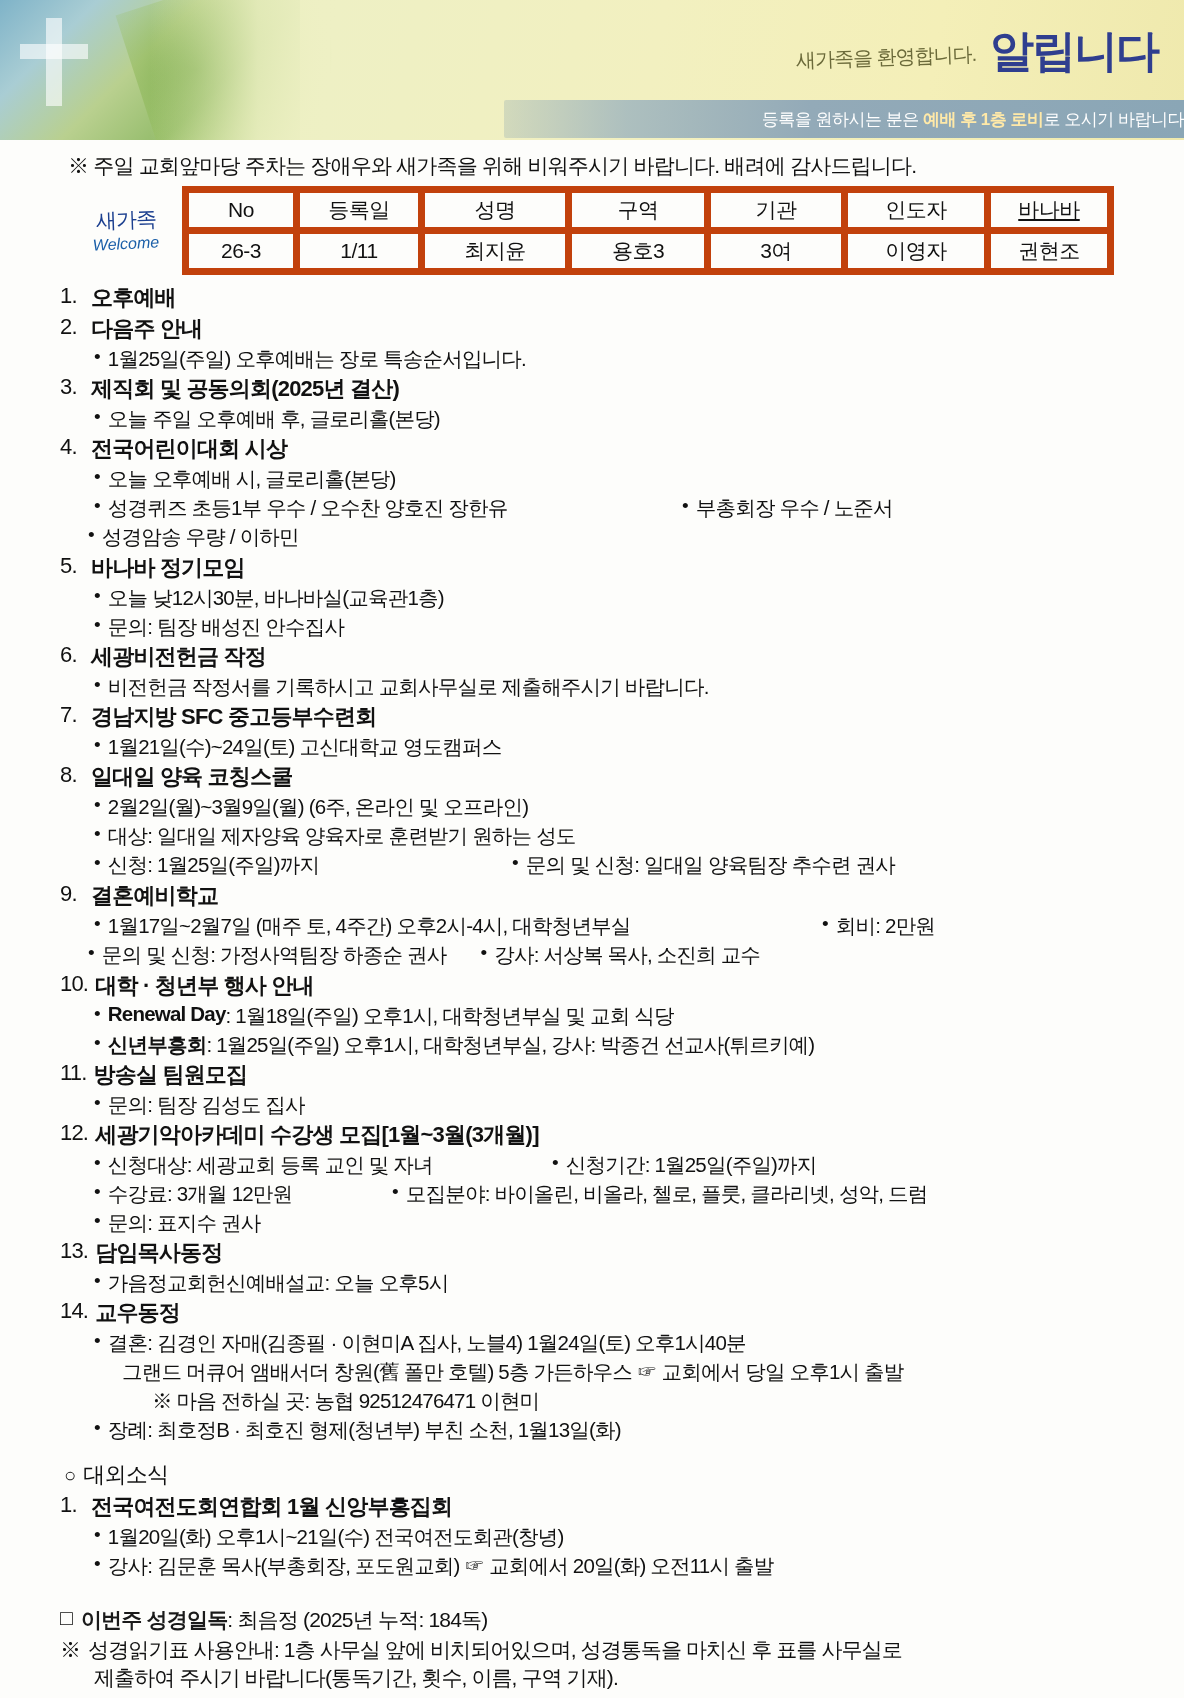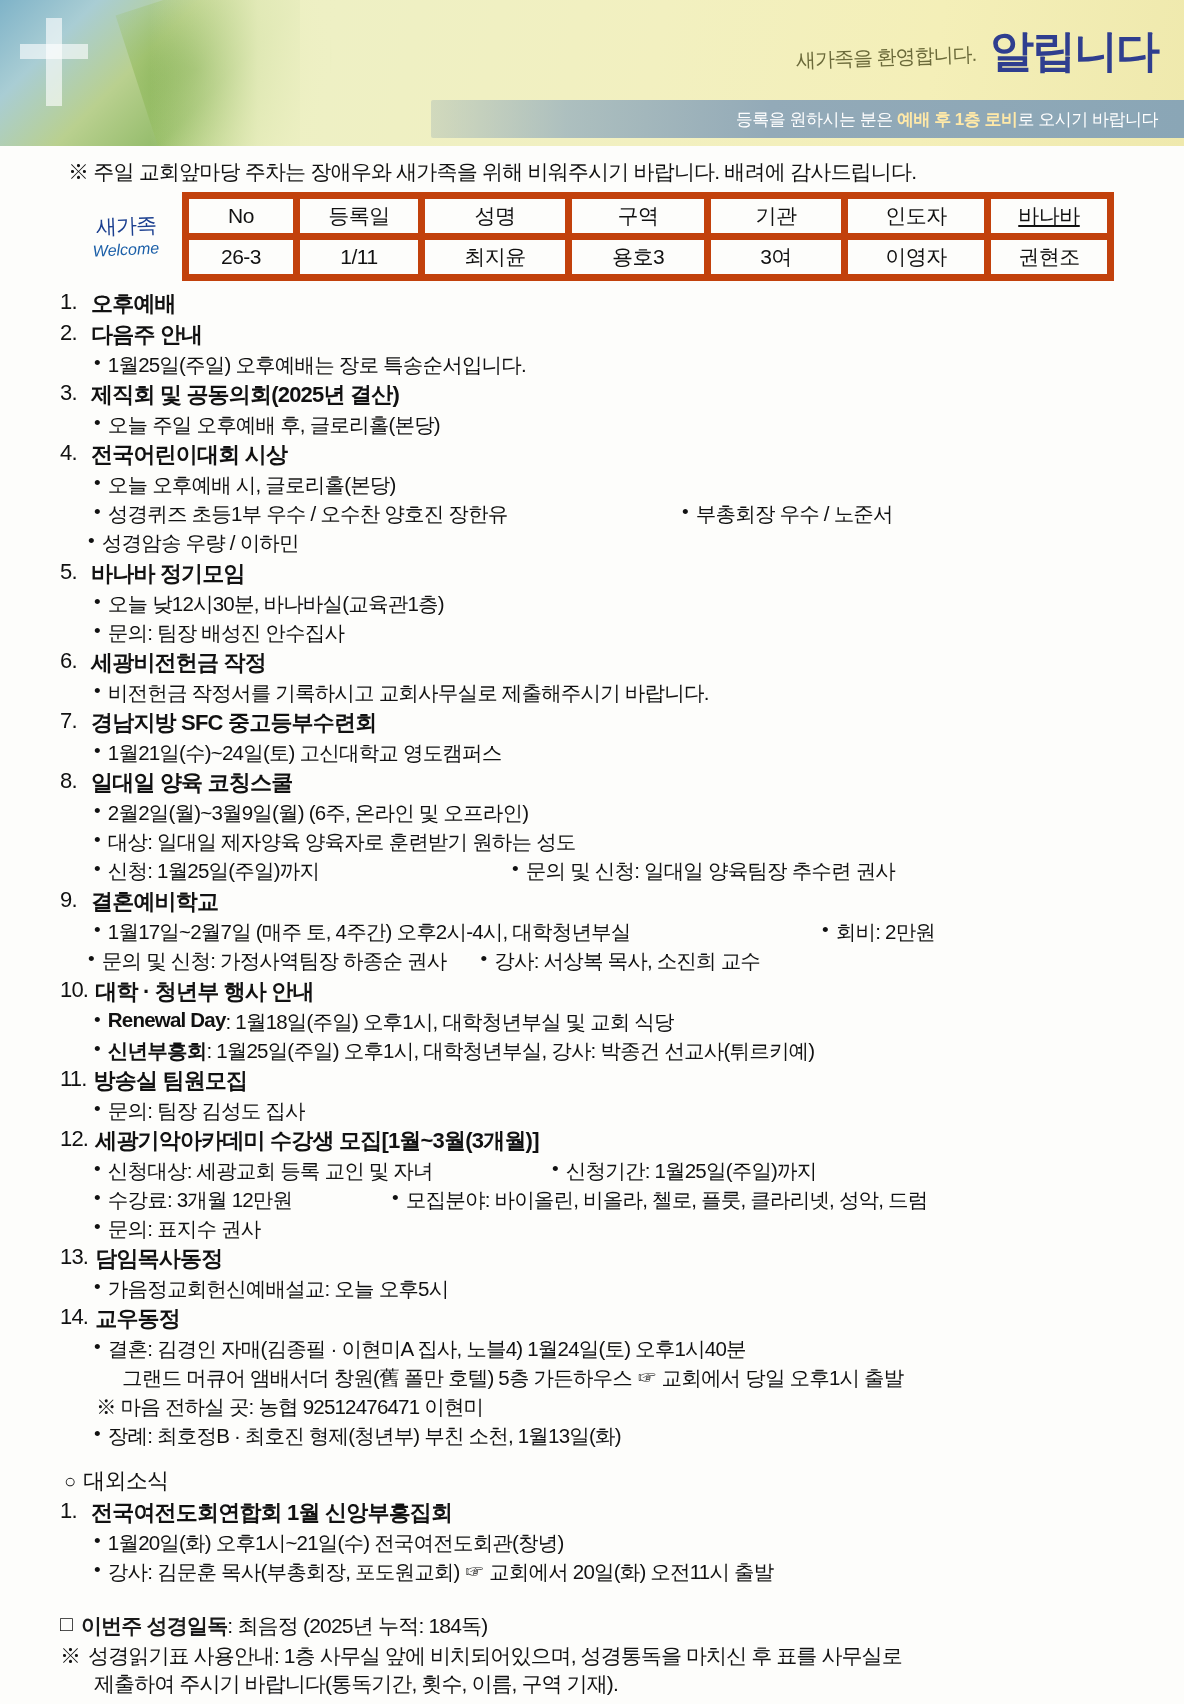--- a/index.html
+++ b/index.html
@@ -47,33 +47,33 @@
     font-size:20px;color:#6b6a3a;letter-spacing:-1px;
     transform:rotate(-2deg);
     font-family:"Liberation Sans", sans-serif;
     margin-bottom:10px;
   }
   .banner-main{
     font-size:44px;font-weight:bold;color:#2f3e8f;letter-spacing:-2px;
   }
   .banner-strip{
     position:absolute;right:0;bottom:8px;
-    width:753px;height:38px;
+    width:680px;height:38px;
     background:linear-gradient(90deg,rgba(120,150,170,.25) 0%, rgba(150,175,190,.75) 18%, #93aab8 45%, #8aa6b6 100%);
     display:flex;align-items:center;justify-content:flex-end;
-    padding-right:26px;box-sizing:border-box;
+    box-sizing:border-box;
     border-radius:2px 0 0 2px;
   }
   .banner-strip span{font-size:17px;color:#ffffff;letter-spacing:-.5px;}
   .banner-strip b{color:#ffe9a8;}
   .banner-strip .em{color:#ffe9a8;font-weight:bold;}
 
   
   .page{
-    position:absolute;left:0;top:146px;width:1184px;height:1558px;
+    position:absolute;left:0;top:140px;width:1184px;height:1558px;
     background:#fdfdfb;
     padding:6px 34px 0 60px;
     box-sizing:border-box;
   }
   .notice-top{
     font-size:21px;letter-spacing:-.8px;margin:6px 0 6px 8px;color:#111;
   }
 
   
   .newfam{
@@ -122,21 +122,21 @@
   .b:before{
     content:"•";margin-right:8px;font-size:19px;line-height:1.25;
   }
   .b .bold{font-weight:bold;}
   .b-row{display:flex;gap:0;}
   .b-row .b{margin-left:34px;}
   .b-row .b.second{margin-left:28px;}
   .cont{
     font-size:20.5px;letter-spacing:-.8px;margin:0 0 1px 62px;
   }
-  .cont.star{margin-left:36px;}
+  .cont.star{margin-left:92px;}
 
   
   .sec-out{
     font-size:22px;letter-spacing:-.8px;margin:16px 0 2px 4px;
   }
   .sec-out .circle{font-size:20px;margin-right:8px;}
 
   
   .foot{margin-top:26px;}
   .foot-line{

